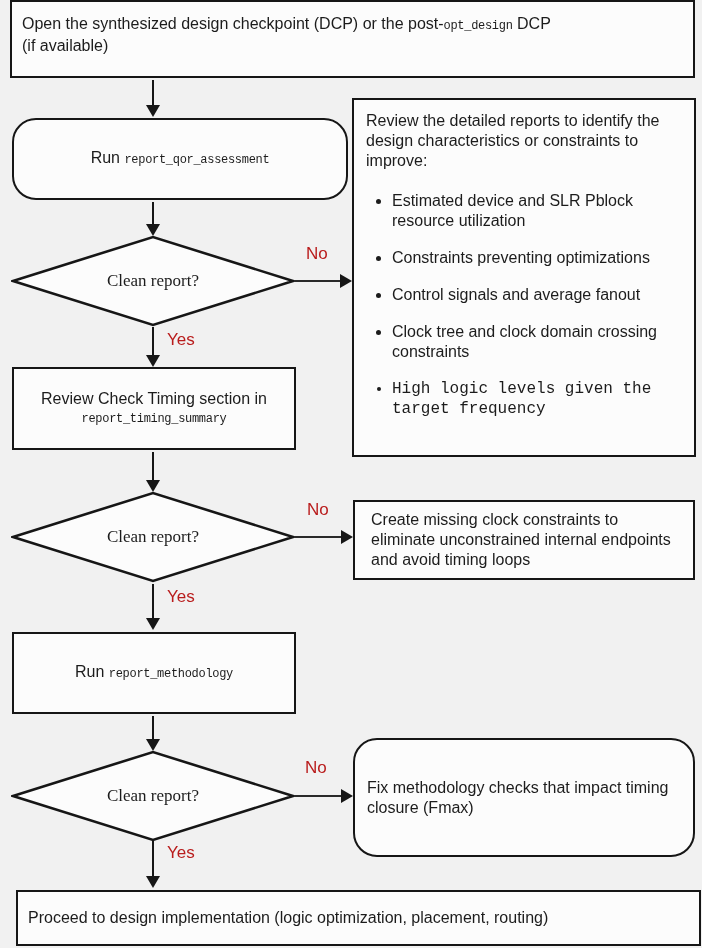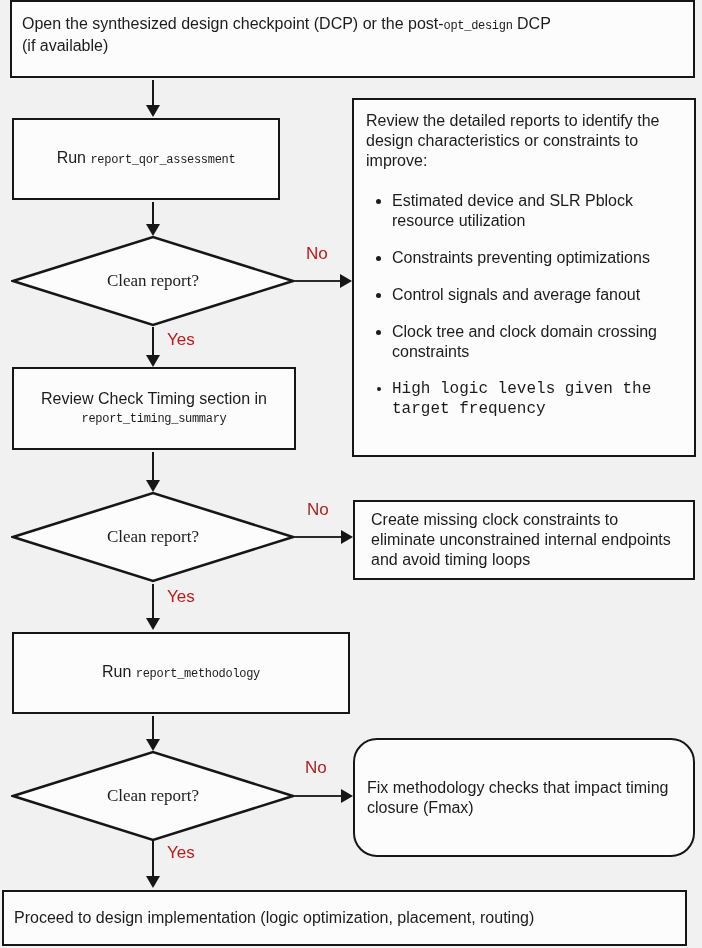--- a/index.html
+++ b/index.html
@@ -9,26 +9,26 @@
   
   .box{position:absolute;background:#fcfcfc;border:2.5px solid #161616;box-sizing:border-box;}
   .side-box{position:absolute;background:#fcfcfc;border:2px solid #161616;box-sizing:border-box;}
   .center{display:flex;align-items:center;justify-content:center;text-align:center;}
   .vcenter{display:flex;align-items:center;}
   .fs{font-size:16px;line-height:20px;}
   .mono{font-family:"Liberation Mono","DejaVu Sans Mono",monospace;font-size:12px;letter-spacing:-0.3px;}
 
   
   .top-box{left:10px;top:0;width:685px;height:78px;padding:12px 10px 0 10px;}
-  .bottom-box{left:2px;top:890px;width:685px;height:56px;padding:8px 10px;}
+  .bottom-box{left:16px;top:890px;width:685px;height:56px;padding:8px 10px;}
 
   
-  .proc1{left:12px;top:118px;width:268px;height:82px;}
+  .proc1{left:12px;top:118px;width:336px;height:82px;border-radius:24px;}
   .proc2{left:12px;top:367px;width:284px;height:83px;flex-direction:column;}
-  .proc3{left:12px;top:632px;width:338px;height:82px;}
+  .proc3{left:12px;top:632px;width:284px;height:82px;}
 
   
   .sidebox1{left:352px;top:98px;width:344px;height:359px;padding:11px 12px;}
   .sidebox1 p{margin:0 0 20px 0;}
   .sidebox1 ul{margin:0;padding:0 0 0 26px;list-style:disc;}
   .sidebox1 li{margin-bottom:17px;padding-right:4px;}
   .sidebox1 li:last-child{margin-bottom:0;font-family:Liberation Mono, monospace;}
   .sidebox2{left:353px;top:500px;width:342px;height:80px;padding:0 16px;}
   .sidebox3{left:353px;top:738px;width:342px;height:119px;padding:0 12px;border-radius:24px;}
 

